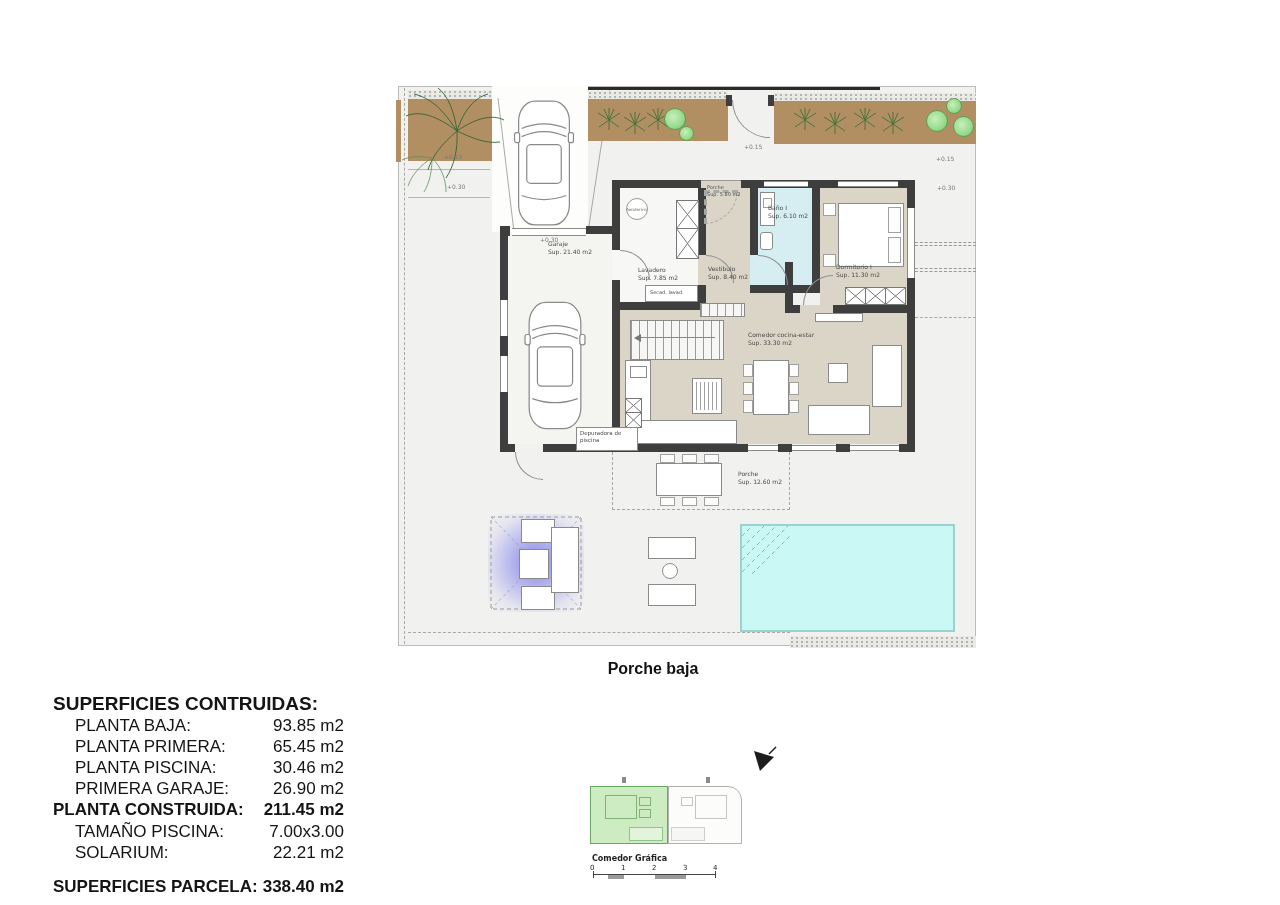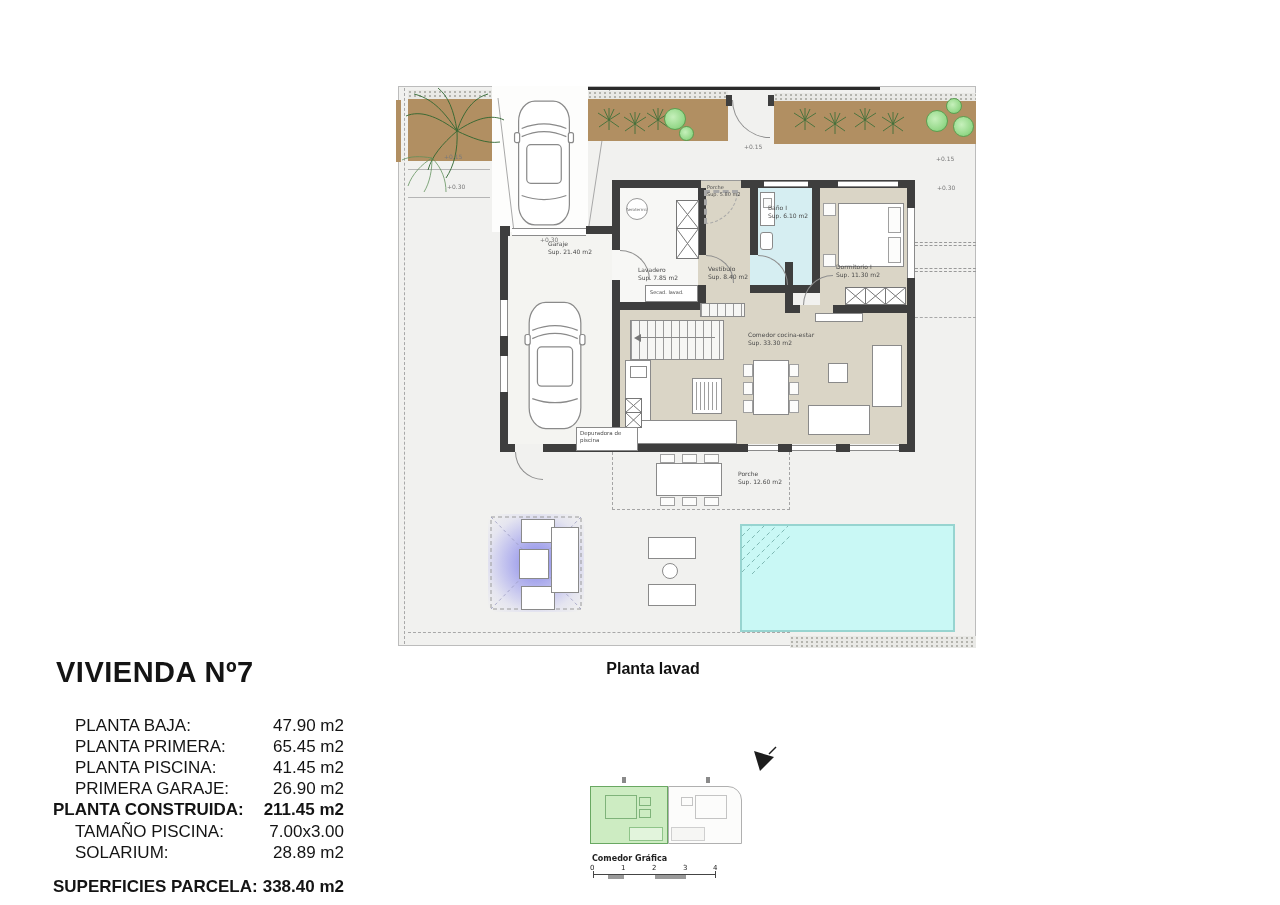--- a/index.html
+++ b/index.html
@@ -445,54 +445,54 @@
   </div>
   <div class="lbl" style="left:650px;top:289px;font-size:5px">Secad. lavad.</div>
 
   <div class="lvl" style="left:444px;top:153px">+0.15</div>
   <div class="lvl" style="left:447px;top:183px">+0.30</div>
   <div class="lvl" style="left:540px;top:236px">+0.30</div>
   <div class="lvl" style="left:744px;top:143px">+0.15</div>
   <div class="lvl" style="left:936px;top:155px">+0.15</div>
   <div class="lvl" style="left:937px;top:184px">+0.30</div>
 
-  <div class="caption">Planta lavad</div>
+  <div class="caption">Porche baja</div>
 
   <div class="panel">
-    <div class="title">VIVIENDA Nº7</div>
+    <div class="sub">SUPERFICIES CONTRUIDAS:</div>
 
     <div class="prow" style="top:56px">
       <span class="rl">PLANTA BAJA:</span>
-      <span class="rv">47.90 m2</span>
+      <span class="rv">93.85 m2</span>
     </div>
     <div class="prow" style="top:77px">
       <span class="rl">PLANTA PRIMERA:</span>
       <span class="rv">65.45 m2</span>
     </div>
     <div class="prow" style="top:98px">
       <span class="rl">PLANTA PISCINA:</span>
-      <span class="rv">41.45 m2</span>
+      <span class="rv">30.46 m2</span>
     </div>
     <div class="prow" style="top:119px">
       <span class="rl">PRIMERA GARAJE:</span>
       <span class="rv">26.90 m2</span>
     </div>
 
     <div class="prow bold" style="top:140px">
       <span class="rl0">PLANTA CONSTRUIDA:</span>
       <span class="rv">211.45 m2</span>
     </div>
 
     <div class="prow" style="top:162px">
       <span class="rl">TAMAÑO PISCINA:</span>
       <span class="rv">7.00x3.00</span>
     </div>
     <div class="prow" style="top:183px">
       <span class="rl">SOLARIUM:</span>
-      <span class="rv">28.89 m2</span>
+      <span class="rv">22.21 m2</span>
     </div>
 
     <div class="prow bold" style="top:217px">
       <span class="rl0">SUPERFICIES PARCELA:</span>
       <span class="rv">338.40 m2</span>
     </div>
   </div>
 
   <div class="abs" style="left:588px;top:782px;width:160px;height:66px">
     <div class="abs" style="left:34px;top:-5px;width:4px;height:6px;background:#8a8a8a"></div>

